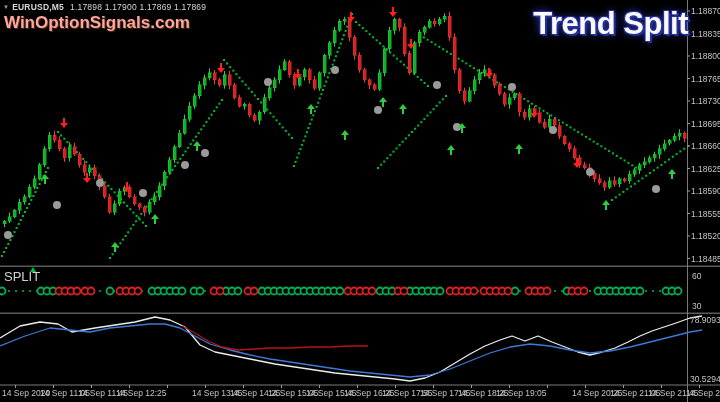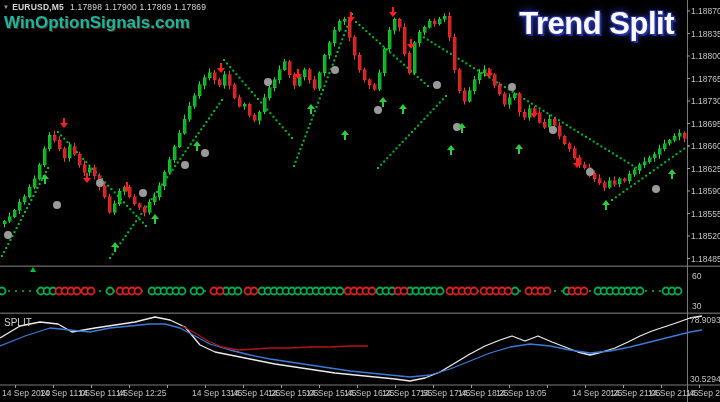--- a/index.html
+++ b/index.html
@@ -4,26 +4,26 @@
 <style>
   html,body{margin:0;padding:0;background:#111;}
   .screen{position:relative;width:720px;height:402px;background:#000;overflow:hidden;
           font-family:"Liberation Sans",sans-serif;}
   .screen *{position:absolute;}
   svg#gfx{left:0;top:0;}
   .symline{left:3px;top:2px;font-size:8.5px;color:#d6d6d6;white-space:nowrap;letter-spacing:.2px;}
   .symline .tri{position:static;display:inline-block;color:#9a9a9a;font-size:6px;vertical-align:1px;margin-right:3px;}
   .symline b{position:static;font-weight:bold;margin-right:6px;}
   .symline span.vals{position:static;}
-  .wm1{left:4px;top:13px;font-size:17px;font-weight:bold;color:#14b8a6;text-shadow:1px 1px 0 #5a2d00;white-space:nowrap;}
+  .wm1{left:4px;top:13px;font-size:17px;font-weight:bold;color:#fca5a5;text-shadow:1px 1px 0 #5a2d00;white-space:nowrap;}
   .wm2{left:4px;top:36px;font-size:8.5px;color:#e05200;letter-spacing:.4px;white-space:nowrap;}
-  .title{right:46px;top:6px;font-size:31px;font-weight:bold;letter-spacing:-.5px;color:#fbfbff;
+  .title{right:32px;top:6px;font-size:31px;font-weight:bold;letter-spacing:-.5px;color:#fbfbff;
          text-shadow:2px 2px 0 #25309d,-1px -1px 0 #25309d,1px -1px 0 #25309d,-1px 1px 0 #25309d,0 0 9px #3547d0;
          white-space:nowrap;}
-  .panel-label{font-size:10px;color:#d0d0d0;white-space:nowrap;margin-top:48px;}
+  .panel-label{font-size:13px;color:#d0d0d0;white-space:nowrap;}
   .scale{font-size:8.5px;color:#c4c4c4;white-space:nowrap;}
   #price-axis span{position:absolute;left:691px;font-size:8.5px;color:#c4c4c4;white-space:nowrap;}
   #time-axis span{position:absolute;top:388px;font-size:8.5px;color:#c4c4c4;white-space:nowrap;}
 </style>
 </head>
 <body>
 
 <div class="screen">
   <svg id="gfx" width="720" height="402">
       <rect x="1.0" y="255.0" width="2" height="2" fill="#00bb2f"></rect>

